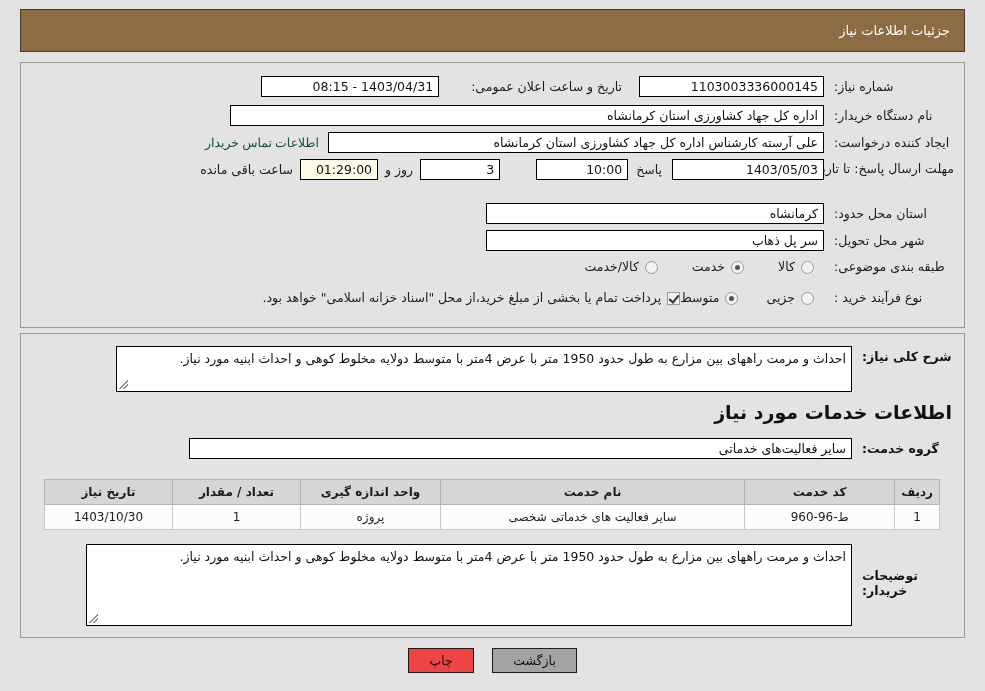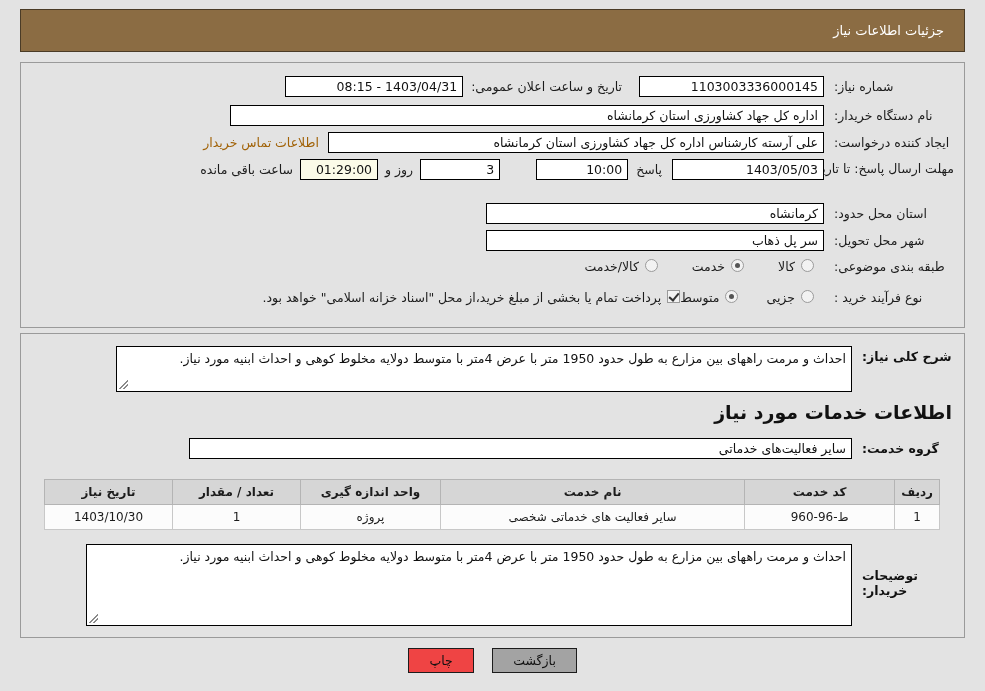--- a/index.html
+++ b/index.html
@@ -62,21 +62,21 @@
   .titlebar {
     position: absolute;
     left: 20px; top: 9px;
     width: 945px; height: 43px;
     background: #8b6c43;
     border: 1px solid #4a3b26;
     color: #ffffff;
     display: flex;
     align-items: center;
     justify-content: flex-start;
-    padding: 0 20px;
+    padding: 0 14px;
     font-size: 13px;
     z-index: 3;
   }
 
   
   .panel {
     position: absolute;
     left: 20px;
     width: 945px;
     background: #e3e3e3;
@@ -110,24 +110,25 @@
     color: #111;
     padding: 0 5px;
     text-align: right;
     overflow: hidden;
     white-space: nowrap;
   }
   .fld.right { text-align: right; }
   .fld.cream { background: #fbfbe8; }
 
   .link {
-    color: #a16207;
+    color: #14532d;
     font-size: 12.5px;
     cursor: pointer;
     white-space: nowrap;
+    font-family: Liberation Serif, serif;
   }
 
   
   .radio {
     display: inline-block;
     width: 13px; height: 13px;
     border-radius: 50%;
     border: 1px solid #9a9a9a;
     background: #f2f2f2;
     position: relative;
@@ -135,21 +136,21 @@
     flex: none;
   }
   .radio.on::after {
     content: "";
     position: absolute;
     left: 3px; top: 3px;
     width: 5px; height: 5px;
     border-radius: 50%;
     background: #555;
   }
-  .opt { display: flex; align-items: flex-start; gap: 6px; }
+  .opt { display: flex; align-items: flex-end; gap: 6px; }
   .opt span { font-size: 12.5px; color: #1c1c1c; white-space: nowrap; }
 
   .chk {
     display: inline-block;
     width: 13px; height: 13px;
     border: 1px solid #9a9a9a;
     background: #f2f2f2;
     position: relative;
     vertical-align: middle;
     flex: none;
@@ -264,21 +265,21 @@
     <span>جزئیات اطلاعات نیاز</span>
   </div>
 
   <div class="panel" id="panel-top">
 
     <div class="row" style="right:10px; top:13px;">
       <div class="lbl" style="width:120px; text-align:left;">شماره نیاز:</div>
       <div class="fld" style="width:185px; margin-right:10px;">1103003336000145</div>
     </div>
     <div class="row" style="right:342px; top:13px;">
-      <div class="lbl" style="text-align:left;">تاریخ و ساعت اعلان عمومی:</div>
+      <div class="lbl" style="text-align:left;margin-left:24px;">تاریخ و ساعت اعلان عمومی:</div>
       <div class="fld" style="width:178px; margin-right:8px;">1403/04/31 - 08:15</div>
     </div>
 
     <div class="row" style="right:10px; top:42px;">
       <div class="lbl" style="width:120px; text-align:left;">نام دستگاه خریدار:</div>
       <div class="fld right" style="width:594px; margin-right:10px;">اداره کل جهاد کشاورزی استان کرمانشاه</div>
     </div>
 
     <div class="row" style="right:10px; top:69px;">
       <div class="lbl" style="width:120px; text-align:left;">ایجاد کننده درخواست:</div>

